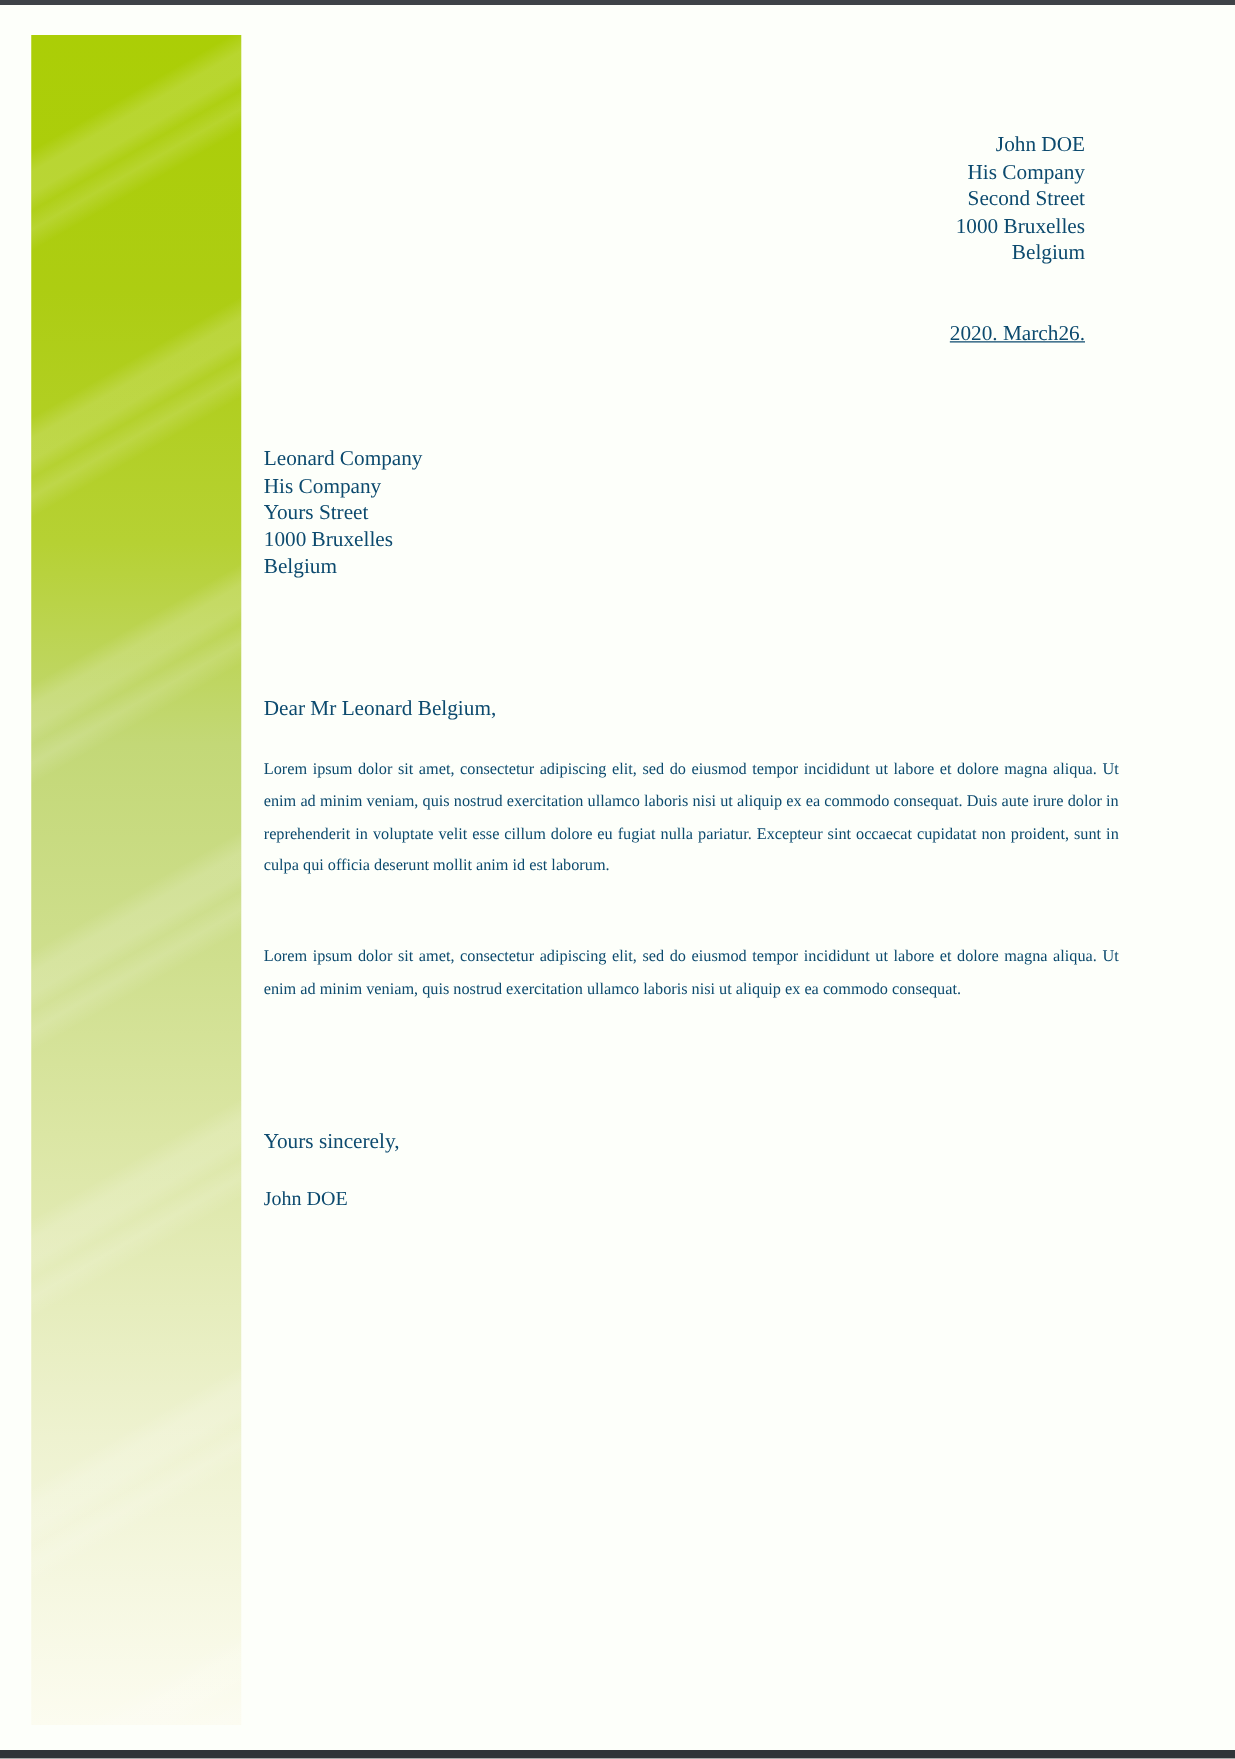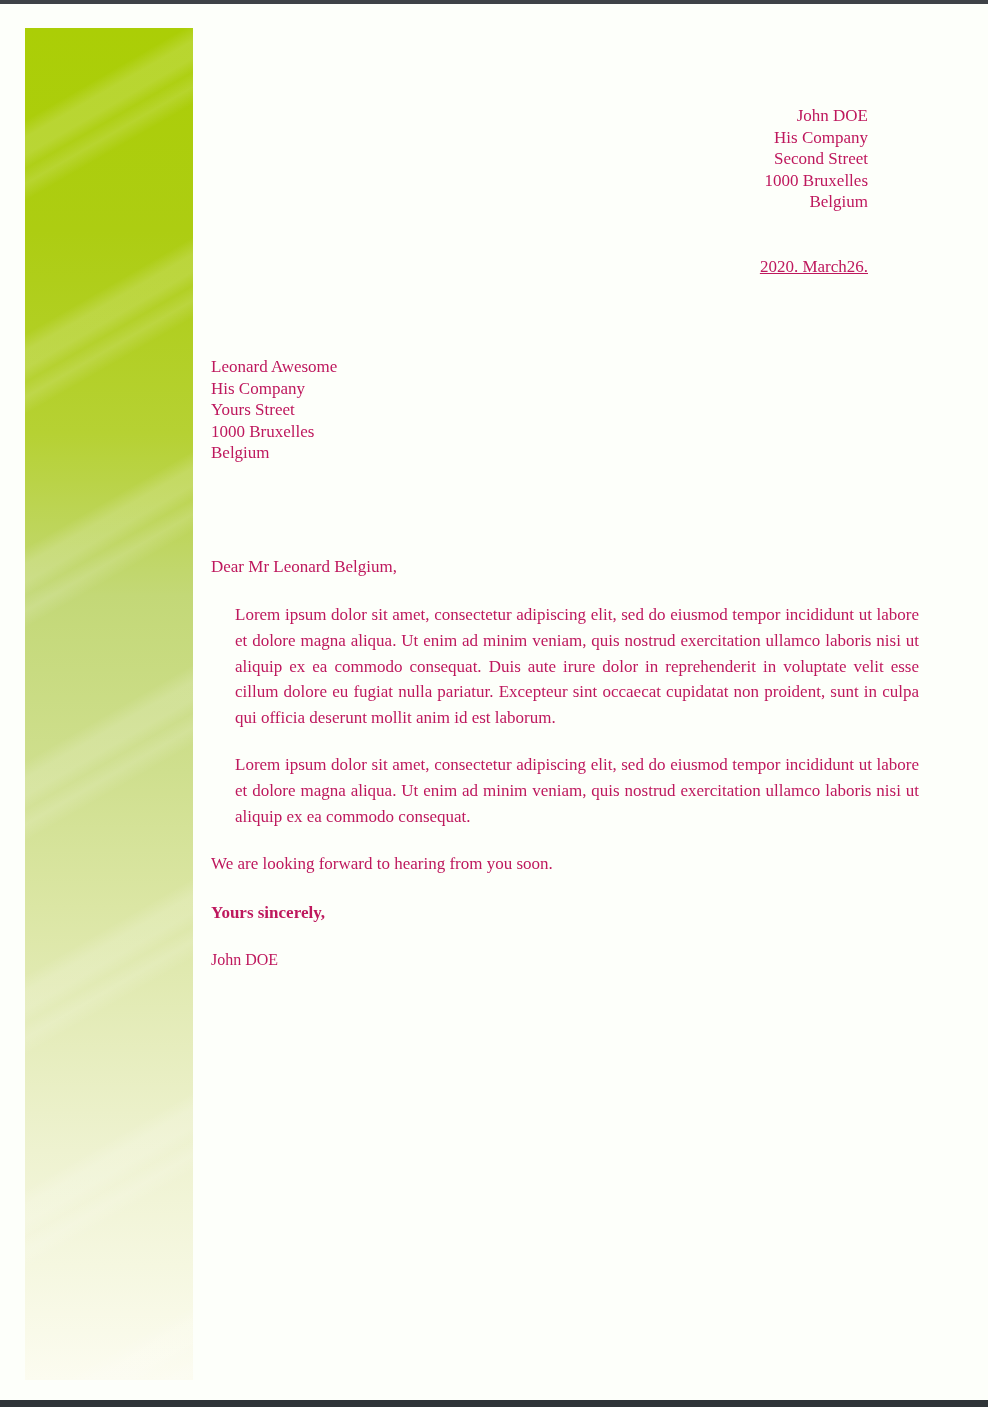--- a/index.html
+++ b/index.html
@@ -7,21 +7,21 @@
     padding: 0;
     background: #ffffff;
   }
   .page {
     position: relative;
     width: 988px;
     height: 1407px;
     background: #fdfffa;
     overflow: hidden;
     font-family: "Liberation Serif", serif;
-    color: #be185d;
+    color: #0c4a6e;
   }
   .top-rule {
     position: absolute;
     top: 0; left: 0;
     width: 100%; height: 4px;
     background: #3e4247;
   }
   .bottom-rule {
     position: absolute;
     bottom: 0; left: 0;
@@ -85,38 +85,36 @@
     position: absolute;
     top: 557px;
     left: 211px;
     font-size: 17px;
   }
   .body-para {
     position: absolute;
     left: 211px;
     width: 684px;
     text-align: justify;
-    font-size: 17px;
+    font-size: 13px;
     line-height: 25.8px;
-    margin-left: 24px;
   }
   .para-1 { top: 602px; }
   .para-2 { top: 752px; }
   .closing-line {
     position: absolute;
     top: 854px;
     left: 211px;
     font-size: 17px;
   }
   .valediction {
     position: absolute;
     top: 903px;
     left: 211px;
     font-size: 17px;
-    font-weight: bold;
   }
   .signature {
     position: absolute;
     top: 951px;
     left: 211px;
     font-size: 16px;
   }
 </style>
 </head>
 <body>
@@ -131,34 +129,33 @@
     <div>John DOE</div>
     <div>His Company</div>
     <div>Second Street</div>
     <div>1000 Bruxelles</div>
     <div>Belgium</div>
   </div>
 
   <div class="date-line">2020. March26.</div>
 
   <div class="recipient-block">
-    <div>Leonard Awesome</div>
+    <div>Leonard Company</div>
     <div>His Company</div>
     <div>Yours Street</div>
     <div>1000 Bruxelles</div>
     <div>Belgium</div>
   </div>
 
   <div class="salutation">Dear Mr Leonard Belgium,</div>
 
   <div class="body-para para-1">Lorem ipsum dolor sit amet, consectetur adipiscing elit, sed do eiusmod tempor incididunt ut labore et dolore magna aliqua. Ut enim ad minim veniam, quis nostrud exercitation ullamco laboris nisi ut aliquip ex ea commodo consequat. Duis aute irure dolor in reprehenderit in voluptate velit esse cillum dolore eu fugiat nulla pariatur. Excepteur sint occaecat cupidatat non proident, sunt in culpa qui officia deserunt mollit anim id est laborum.</div>
 
   <div class="body-para para-2">Lorem ipsum dolor sit amet, consectetur adipiscing elit, sed do eiusmod tempor incididunt ut labore et dolore magna aliqua. Ut enim ad minim veniam, quis nostrud exercitation ullamco laboris nisi ut aliquip ex ea commodo consequat.</div>
 
-  <div class="closing-line">We are looking forward to hearing from you soon.</div>
 
   <div class="valediction">Yours sincerely,</div>
 
   <div class="signature">John DOE</div>
 
   <div class="bottom-rule"></div>
 
 </div>
 
 </body></html>

